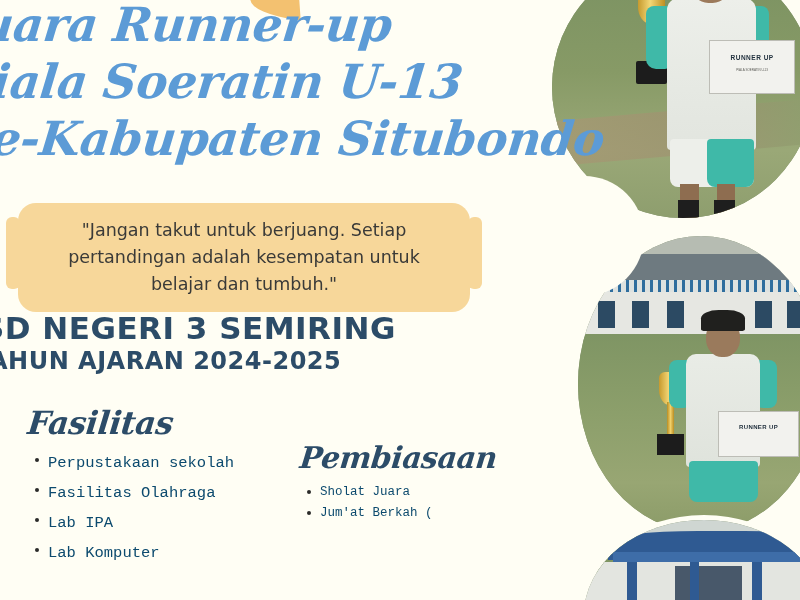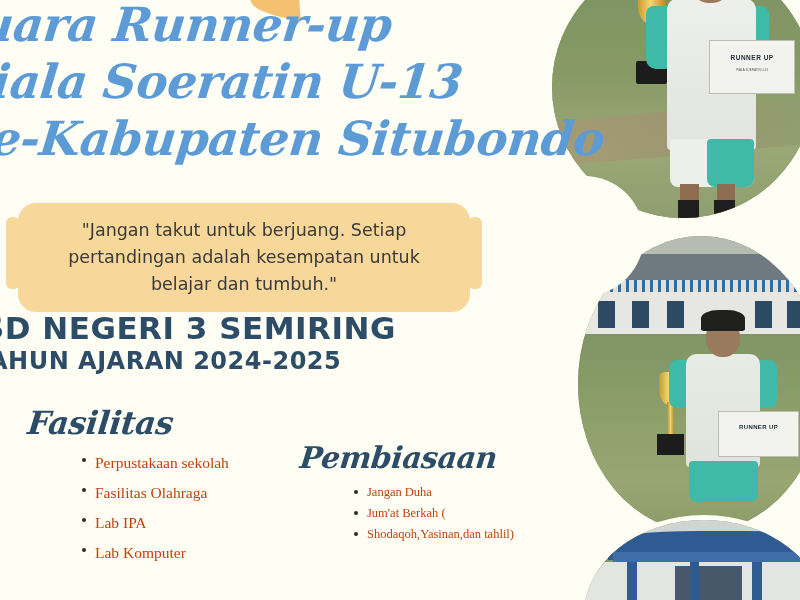--- a/index.html
+++ b/index.html
@@ -95,23 +95,22 @@
     color:#2C4C68;
     transform:skewX(-6deg);
     letter-spacing:-0.5px;
   }
   .head-fasilitas{font-size:32px;line-height:38px;}
   .head-pembiasaan{font-size:30px;line-height:36px;}
 
   ul.bullets{margin:6px 0 0 0;padding:0 0 0 20px;list-style:none;}
   ul.bullets li{
     position:relative;
-    color:#c2410c;
-    font-family:Liberation Serif, serif;
-    margin-left:47px;
+    color:#0c4a6e;
+    font-family:Liberation Mono, monospace;
   }
   ul.bullets li:before{
     content:"";position:absolute;left:-13px;top:0.62em;
     width:4px;height:4px;border-radius:50%;background:#2B2B29;
   }
   .list-lg li{font-size:15.5px;line-height:30px;}
   .list-sm li{font-size:12.5px;line-height:21px;}
 
   
   .photo{
@@ -218,23 +217,22 @@
       <li>Perpustakaan sekolah</li>
       <li>Fasilitas Olahraga</li>
       <li>Lab IPA</li>
       <li>Lab Komputer</li>
     </ul>
   </div>
 
   <div class="col-pembiasaan">
     <div class="script-head head-pembiasaan">Pembiasaan</div>
     <ul class="bullets list-sm">
-      <li>Jangan Duha</li>
+      <li>Sholat Juara</li>
       <li>Jum'at Berkah (</li>
-      <li style="list-style:none;">Shodaqoh,Yasinan,dan tahlil)</li>
     </ul>
   </div>
 
   <div class="photo photo-1">
 
     <div class="p1-grass"></div>
     <div class="p1-trophy-cup"></div>
     <div class="p1-trophy-stem"></div>
     <div class="p1-trophy-base"></div>
     <div class="p1-sleeveL"></div>

